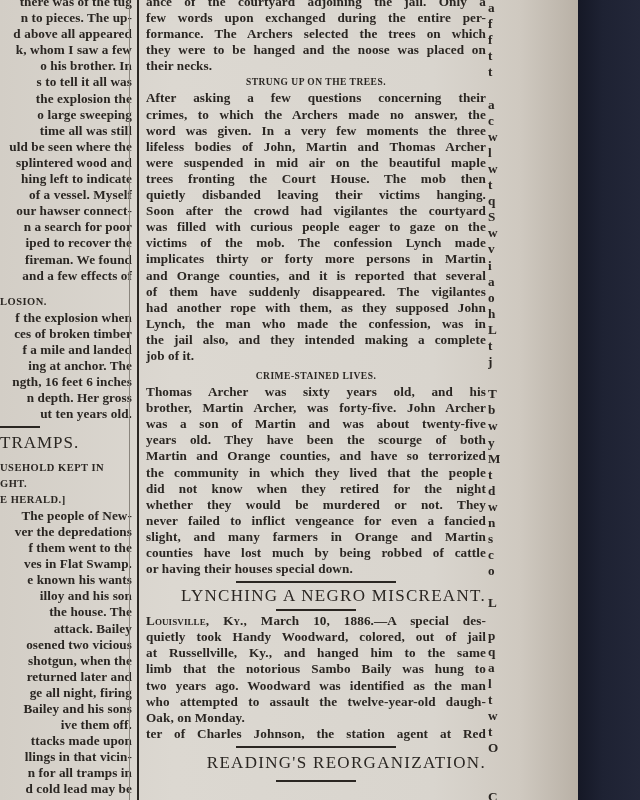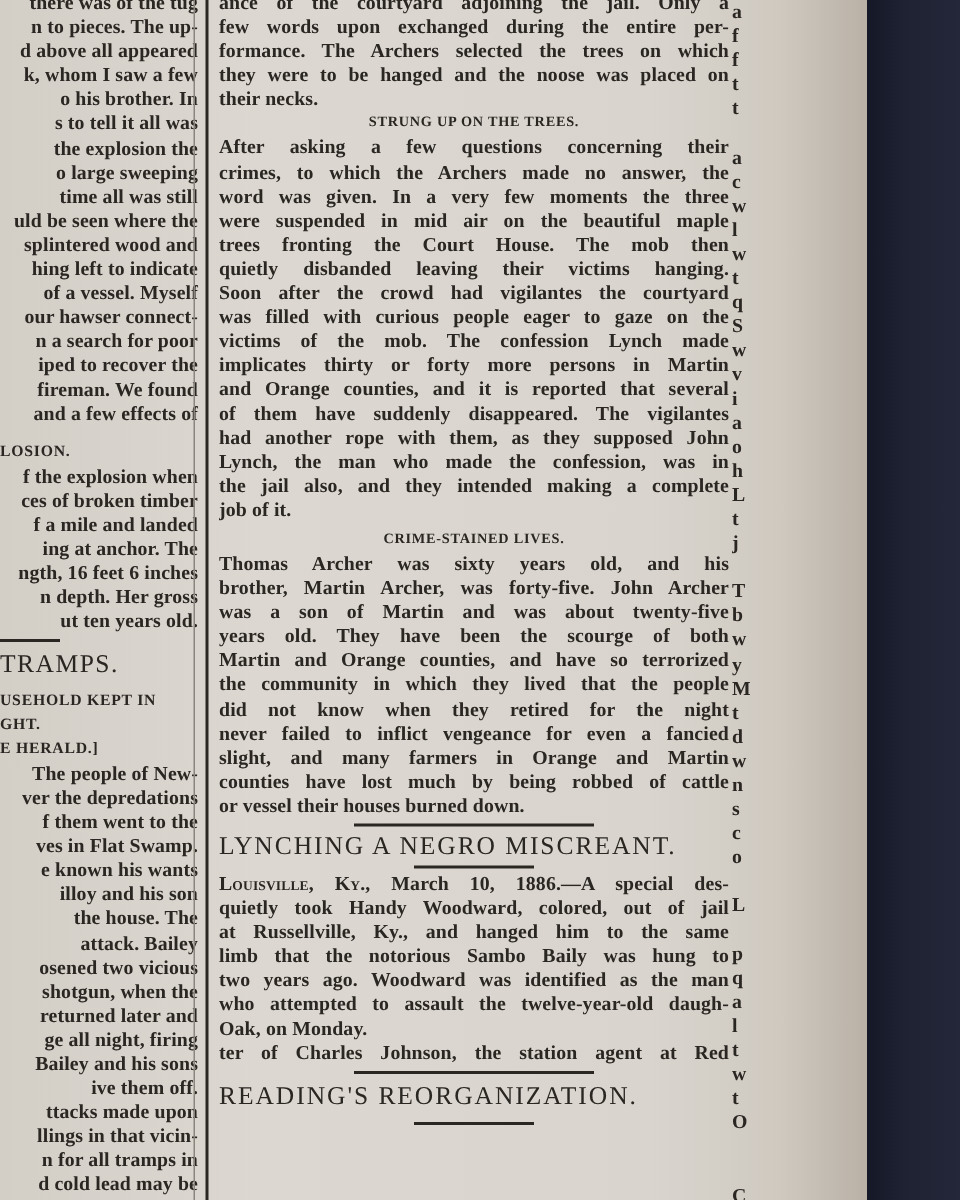--- a/index.html
+++ b/index.html
@@ -39,21 +39,21 @@
     font-weight: bold; letter-spacing: 0.1px; text-align: justify;
     text-align-last: justify; display: block;
   }
   .col-left .line { text-align: right; text-align-last: right; width: 138px; }
   .line.last { text-align-last: left; }
   .subhead {
     font-size: 9.5px; font-weight: bold; text-align: center; line-height: 16px;
     letter-spacing: 0.5px; text-transform: uppercase;
   }
   .headline {
-    font-size: 17px; text-align: left; letter-spacing: 1.3px; line-height: 22px;
+    font-size: 17px; text-align: right; letter-spacing: 1.3px; line-height: 22px;
     font-weight: normal;
   }
   .rule-short {
     width: 80px; height: 2px; background: #2a2622; margin: 2px auto;
   }
   .rule-long {
     width: 160px; height: 2px; background: #2a2622; margin: 4px auto 2px;
   }
   .left-head {
     font-size: 17px; letter-spacing: 1px; line-height: 22px; text-align: left;
@@ -141,20 +141,21 @@
         <span class="line">few words upon exchanged during the entire per-</span>
         <span class="line">formance. The Archers selected the trees on which</span>
         <span class="line">they were to be hanged and the noose was placed on</span>
         <span class="line last">their necks.</span>
       </div>
     <div class="subhead">Strung Up on the Trees.</div>
     <div id="mid-trees">
         <span class="line">After asking a few questions concerning their</span>
         <span class="line">crimes, to which the Archers made no answer, the</span>
         <span class="line">word was given. In a very few moments the three</span>
+        <span class="line">lifeless bodies of John, Martin and Thomas Archer</span>
         <span class="line">were suspended in mid air on the beautiful maple</span>
         <span class="line">trees fronting the Court House. The mob then</span>
         <span class="line">quietly disbanded leaving their victims hanging.</span>
         <span class="line">Soon after the crowd had vigilantes the courtyard</span>
         <span class="line">was filled with curious people eager to gaze on the</span>
         <span class="line">victims of the mob. The confession Lynch made</span>
         <span class="line">implicates thirty or forty more persons in Martin</span>
         <span class="line">and Orange counties, and it is reported that several</span>
         <span class="line">of them have suddenly disappeared. The vigilantes</span>
         <span class="line">had another rope with them, as they supposed John</span>
@@ -165,24 +166,25 @@
     <div style="height:4px"></div>
     <div class="subhead">Crime-Stained Lives.</div>
     <div id="mid-lives">
         <span class="line">Thomas Archer was sixty years old, and his</span>
         <span class="line">brother, Martin Archer, was forty-five. John Archer</span>
         <span class="line">was a son of Martin and was about twenty-five</span>
         <span class="line">years old. They have been the scourge of both</span>
         <span class="line">Martin and Orange counties, and have so terrorized</span>
         <span class="line">the community in which they lived that the people</span>
         <span class="line">did not know when they retired for the night</span>
+        <span class="line">whether they would be murdered or not. They</span>
         <span class="line">never failed to inflict vengeance for even a fancied</span>
         <span class="line">slight, and many farmers in Orange and Martin</span>
         <span class="line">counties have lost much by being robbed of cattle</span>
-        <span class="line last">or vessel their houses burned down.</span>
+        <span class="line last">or having their houses special down.</span>
       </div>
     <div class="rule-long"></div>
     <div class="headline">LYNCHING A NEGRO MISCREANT.</div>
     <div class="rule-short"></div>
     <div id="mid-lynching">
         <span class="line"><span class="dateline">Louisville, Ky., </span><span>March 10, 1886.—A special des-</span></span>
         <span class="line">quietly took Handy Woodward, colored, out of jail</span>
         <span class="line">at Russellville, Ky., and hanged him to the same</span>
         <span class="line">limb that the notorious Sambo Baily was hung to</span>
         <span class="line">two years ago. Woodward was identified as the man</span>

